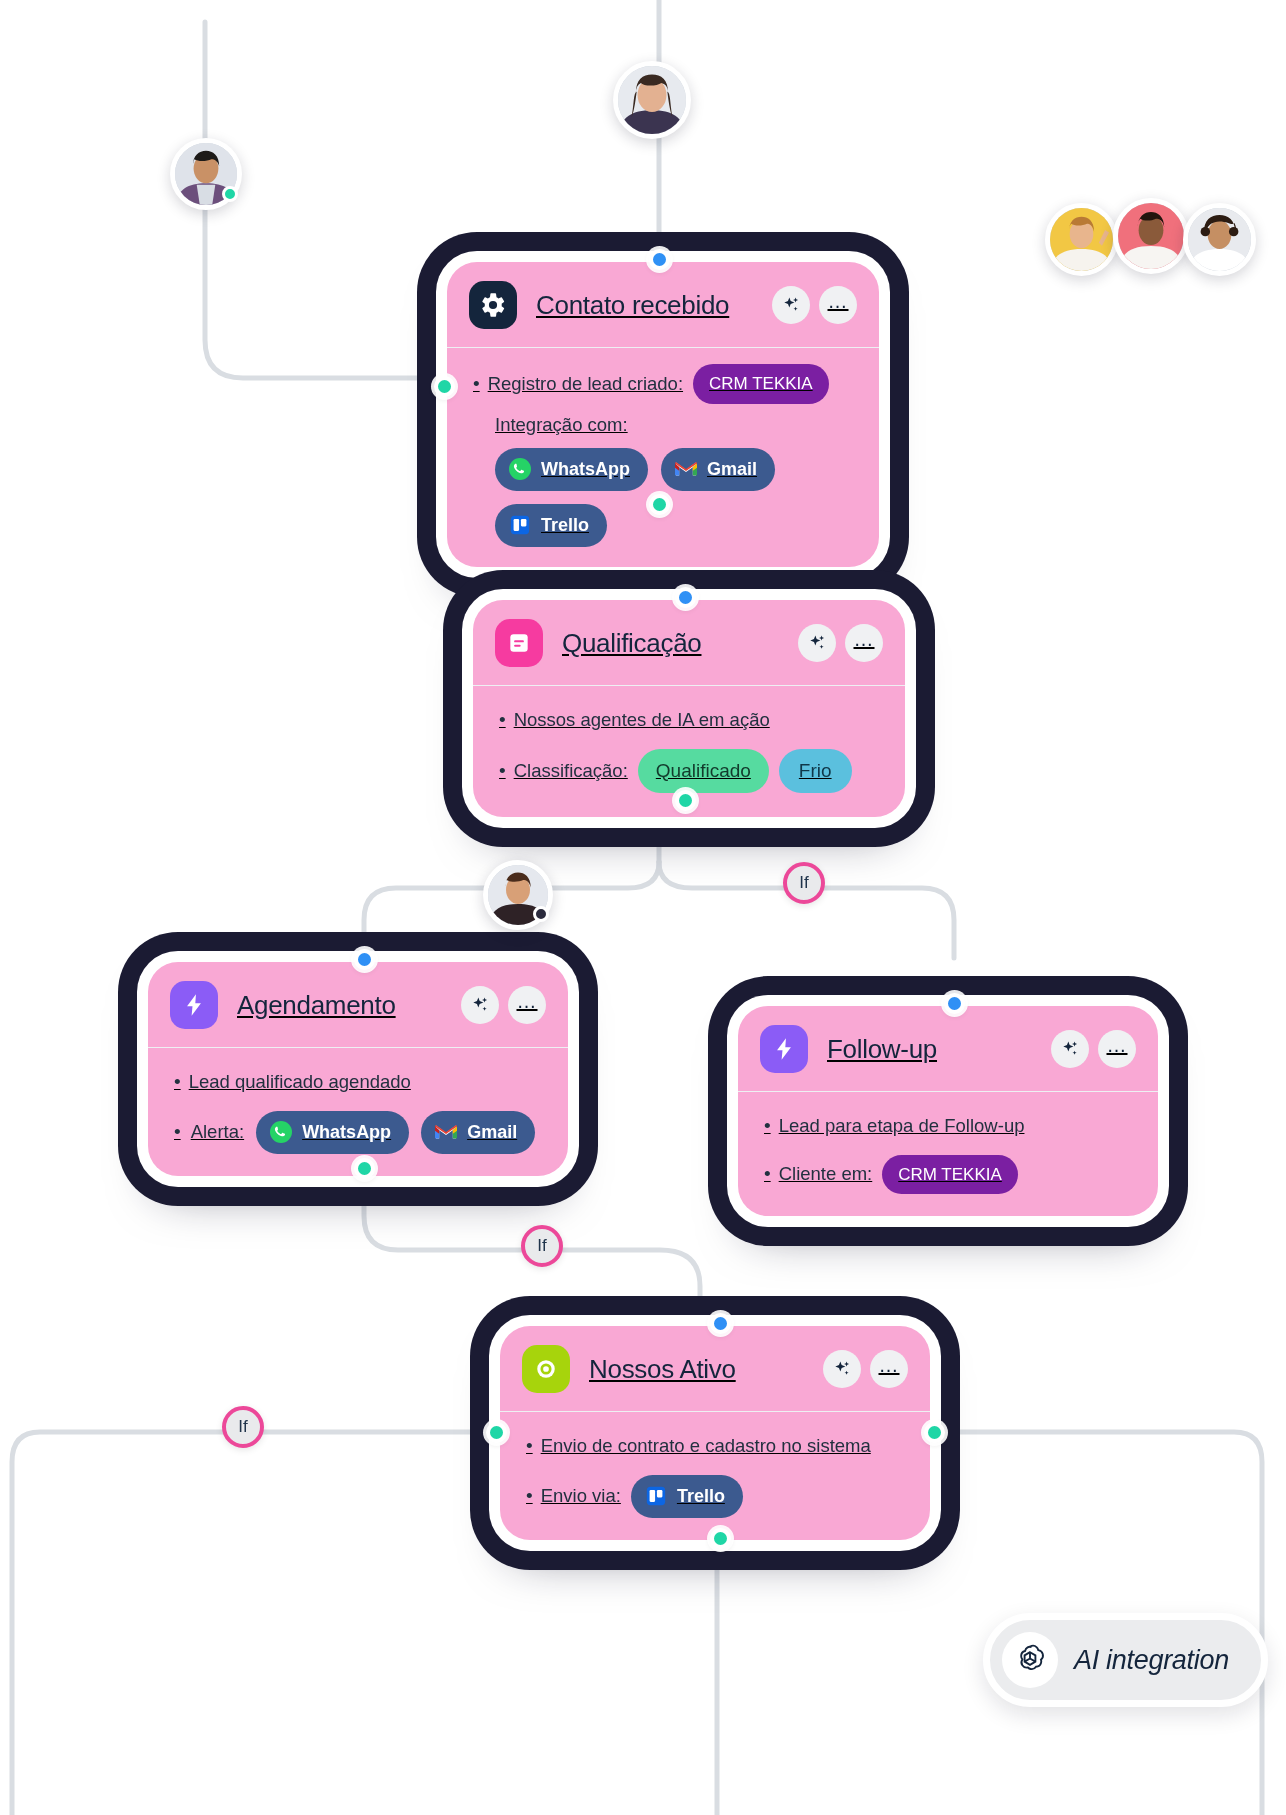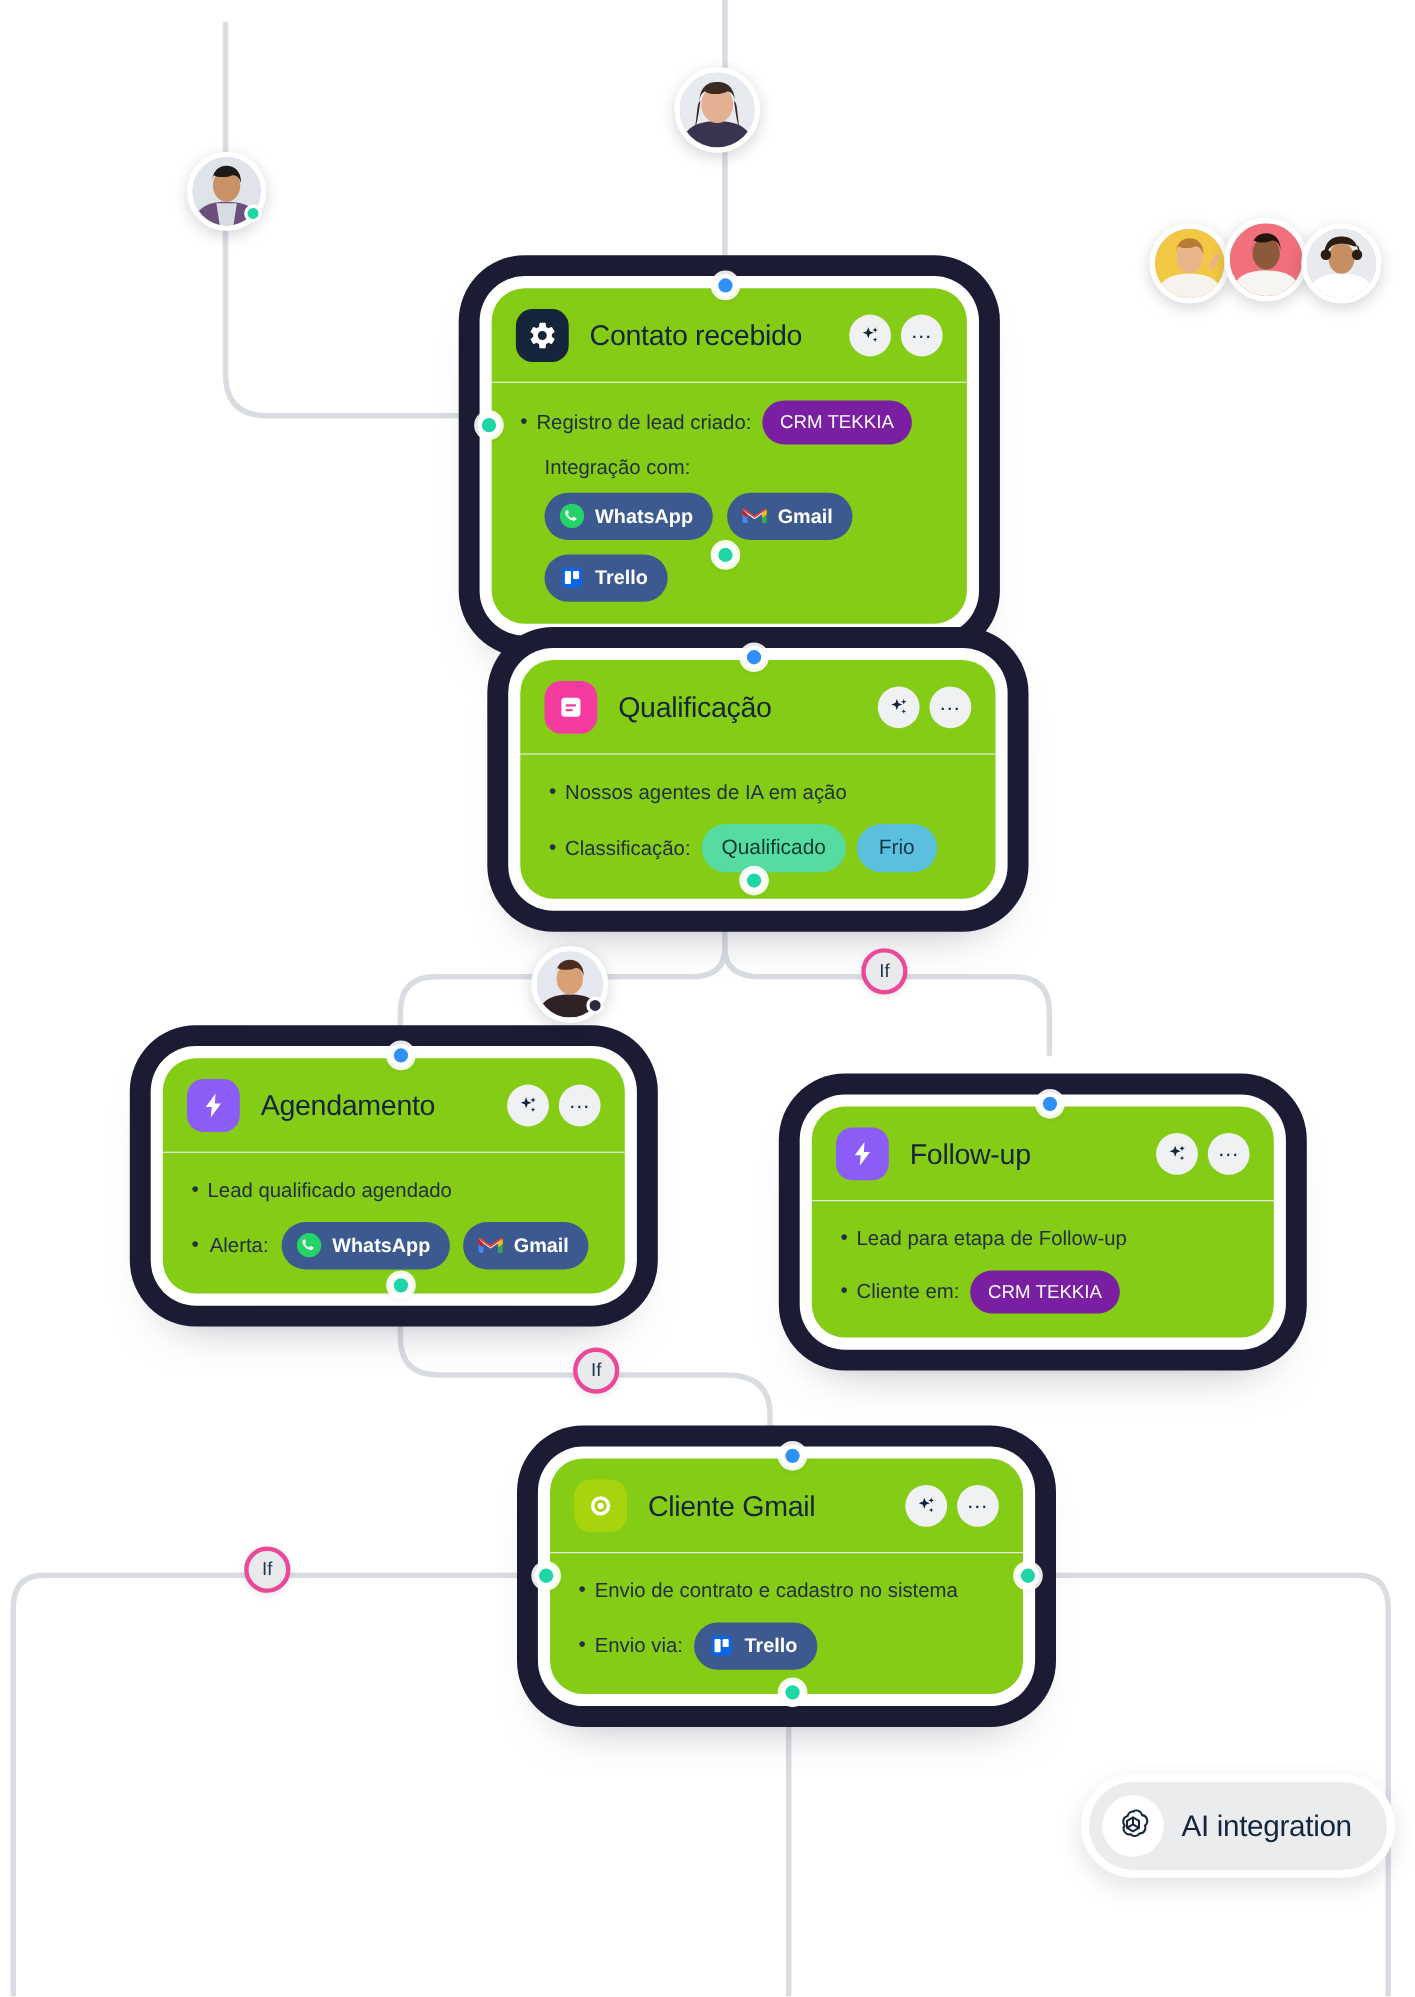--- a/index.html
+++ b/index.html
@@ -17,26 +17,27 @@
     background: #ffffff;
   }
 
   
   #wires { position: absolute; inset: 0; width: 1286px; height: 1815px; }
 
   
   .node {
     position: absolute;
     border-radius: 30px;
-    background: #84cc16;
+    background: #f9a8d4;
     box-shadow:
       0 0 0 11px #ffffff,
       0 0 0 30px #1b1b33,
       0 26px 48px -10px rgba(20,20,45,.55),
       0 8px 22px rgba(20,20,45,.30);
+    text-decoration: underline;
   }
   .node-head {
     display: flex;
     align-items: center;
     gap: 19px;
     padding: 19px 22px 18px 22px;
     border-bottom: 1.5px solid #eef0f3;
   }
   .node-icon {
     width: 48px; height: 48px;
@@ -133,20 +134,21 @@
   
   #ai-pill {
     position: absolute;
     left: 983px; top: 1613px;
     display: flex; align-items: center; gap: 16px;
     background: #ebecee;
     border: 7px solid #ffffff;
     border-radius: 999px;
     padding: 12px 32px 12px 12px;
     box-shadow: 0 8px 22px rgba(20,20,45,.12);
+    font-style: italic;
   }
   #ai-pill .ai-badge {
     width: 56px; height: 56px; border-radius: 50%;
     background: #ffffff;
     display: flex; align-items: center; justify-content: center;
   }
   #ai-pill .ai-text { font-size: 27px; color: #14253c; letter-spacing: -.3px; white-space: nowrap; }
 </style>
 </head>
 <body>
@@ -370,21 +372,21 @@
   </div>
 
   <div class="node" id="node-cliente" style="left:500px; top:1326px; width:430px;">
     <div class="node-head">
       <div class="node-icon" style="background:#a7d40c;">
         <svg width="28" height="28" viewBox="0 0 24 24">
             <circle cx="12" cy="12" r="7.5" fill="#ffffff"></circle>
             <circle cx="12" cy="12" r="3.6" fill="none" stroke="#a7d40c" stroke-width="2.3"></circle>
           </svg>
       </div>
-      <div class="node-title">Cliente Gmail</div>
+      <div class="node-title">Nossos Ativo</div>
       <div class="head-actions">
         <div class="round-btn">
           <svg width="20" height="20" viewBox="0 0 24 24" fill="#14253c">
             <path d="M10 3l1.6 4.3L16 9l-4.4 1.7L10 15l-1.6-4.3L4 9l4.4-1.7z"></path>
             <path d="M17.5 3l.8 2.1 2.2.8-2.2.9-.8 2.1-.8-2.1-2.2-.9 2.2-.8z"></path>
             <path d="M17.5 14l.7 1.8 1.8.7-1.8.7-.7 1.8-.7-1.8-1.8-.7 1.8-.7z"></path>
           </svg>
         </div>
         <div class="round-btn dots">…</div>
       </div>

